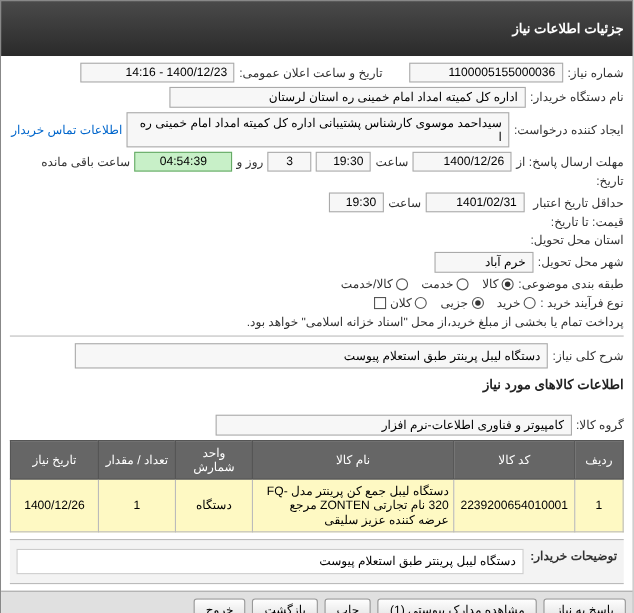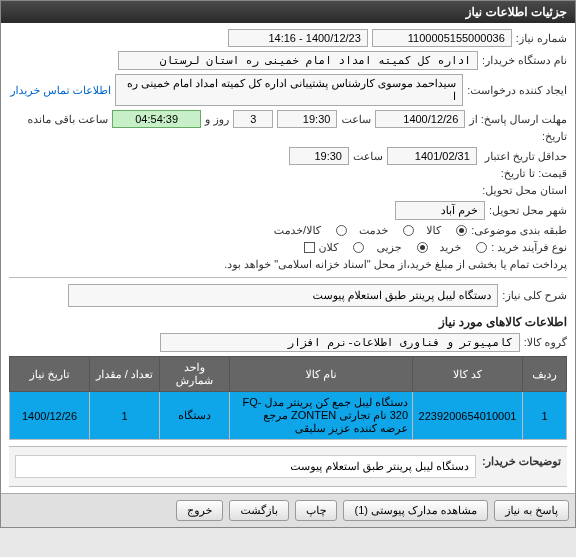--- a/index.html
+++ b/index.html
@@ -1,59 +1,60 @@
 <!DOCTYPE html>
 <html dir="rtl" lang="fa"><head>
 <meta charset="utf-8">
 <style>
 * { box-sizing: border-box; margin: 0; padding: 0; }
 body { font-family: Tahoma, Arial, sans-serif; font-size: 11px; background: #e8e8e8; direction: rtl; width: 576px; }
 .panel { border: 1px solid #888; background: #fff; }
-.panel-header { background: linear-gradient(#4a4a4a, #2a2a2a); color: #fff; padding: 4px 8px; font-weight: bold; font-size: 12px; }
+.panel-header { background: linear-gradient(#4a4a4a, #2a2a2a); color: #fff; padding: 18px 8px; font-weight: bold; font-size: 12px; }
 .form-body { padding: 6px 8px; background: #fff; }
 .row { display: flex; align-items: center; margin-bottom: 4px; gap: 4px; flex-wrap: wrap; }
 .lbl { color: #333; font-size: 11px; white-space: nowrap; }
 .val-box { border: 1px solid #aaa; background: #f7f7f7; padding: 2px 6px; min-height: 18px; font-size: 11px; display: inline-block; }
 .w140 { width: 140px; }
-.w360 { width: 360px; font-family: Liberation Mono, monospace; }
+.w360 { width: 324px; }
 .w320 { width: 348px; }
 .w90 { width: 90px; }
-.w50 { width: 60px; }
+.w50 { width: 50px; }
 .w40 { width: 40px; }
 .link { color: #0066cc; cursor: pointer; }
 .radio-group { display: flex; gap: 12px; align-items: center; }
-.radio-item { display: flex; align-items: center; gap: 15px; justify-content: flex-end; }
+.radio-item { display: flex; align-items: center; gap: 3px; justify-content: flex-end; }
 .radio-dot { width: 11px; height: 11px; border: 1px solid #555; border-radius: 50%; display: inline-flex; align-items: center; justify-content: center; background:#fff;}
 .radio-dot.sel::after { content: ""; width: 5px; height: 5px; background: #333; border-radius: 50%; }
 .chk { width: 11px; height: 11px; border: 1px solid #555; display: inline-block; background:#fff;}
 .countdown { background: #c8f0c8; border: 1px solid #6a6; padding: 2px 22px; }
 hr.sep { border: none; border-top: 1px solid #bbb; margin: 6px 0; }
-.section-title { font-weight: bold; font-size: 12px; margin: 8px 0 4px; color: #222; }
+.section-title { font-weight: bold; font-size: 12px; margin: 8px 0 20px; color: #222; }
 .multiline { border: 1px solid #aaa; background: #f7f7f7; padding: 4px 6px; min-height: 20px; width: 430px; font-size: 11px; }
 table.data { border-collapse: collapse; width: 100%; margin-top: 4px; }
 table.data th { background: #666; color: #fff; border: 1px solid #555; padding: 4px; font-size: 11px; font-weight: normal; }
-table.data td { border: 1px solid #bbb; padding: 4px; font-size: 11px; text-align: center; background: #0ea5e9; }
+table.data td { border: 1px solid #bbb; padding: 4px; font-size: 11px; text-align: center; background: #fef9c3; }
 table.data td.rt { text-align: right; }
 .desc-block { border-top: 1px solid #bbb; border-bottom: 1px solid #bbb; background: #f3f3f3; padding: 8px 6px; margin-top: 6px; display:flex; gap:6px;}
 .desc-text { background:#fff; border:1px solid #ccc; padding:4px 6px; flex:1; min-height:20px;}
 .footer-bar { background: #e0e0e0; border-top: 1px solid #aaa; padding: 6px; display: flex; gap: 6px; justify-content: flex-start; }
 .btn { background: linear-gradient(#fefefe,#e0e0e0); border: 1px solid #999; border-radius: 3px; padding: 3px 10px; font-size: 11px; cursor: pointer; font-family: inherit; }
 .small-lbl{font-size:11px;color:#333;}
 </style>
 </head>
 <body>
 
 <div class="panel">
   <div class="panel-header">جزئیات اطلاعات نیاز</div>
 
   <div class="form-body">
 
     <div class="row">
       <span class="lbl">شماره نیاز:</span>
       <span class="val-box w140">1100005155000036</span>
+      <span class="lbl" style="margin-right:20px">تاریخ و ساعت اعلان عمومی:</span>
       <span class="val-box w140">1400/12/23 - 14:16</span>
     </div>
 
     <div class="row">
       <span class="lbl">نام دستگاه خریدار:</span>
       <span class="val-box w360">اداره کل کمیته امداد امام خمینی  ره  استان لرستان</span>
     </div>
 
     <div class="row">
       <span class="lbl">ایجاد کننده درخواست:</span>

